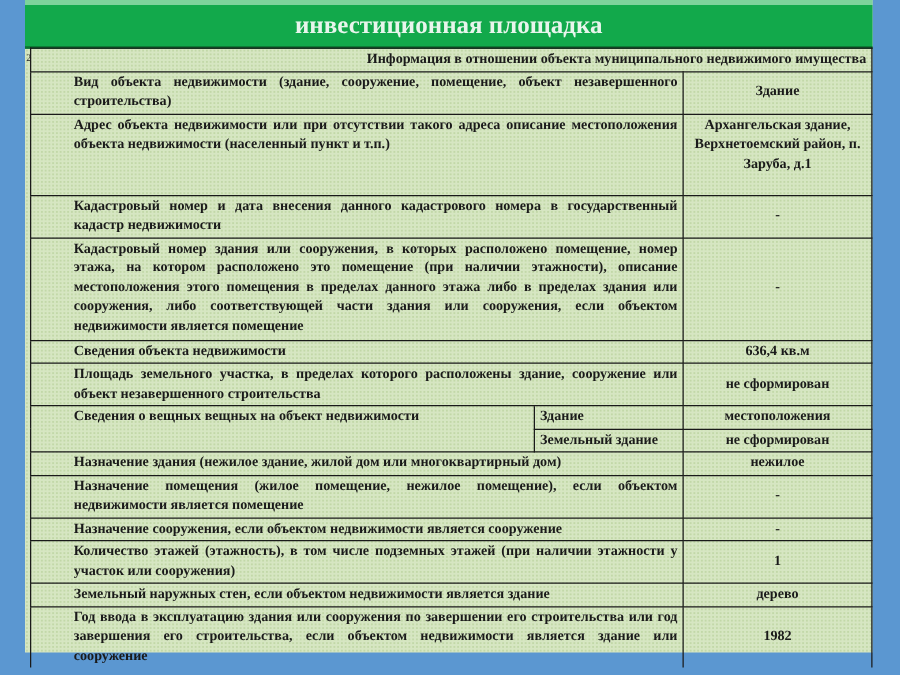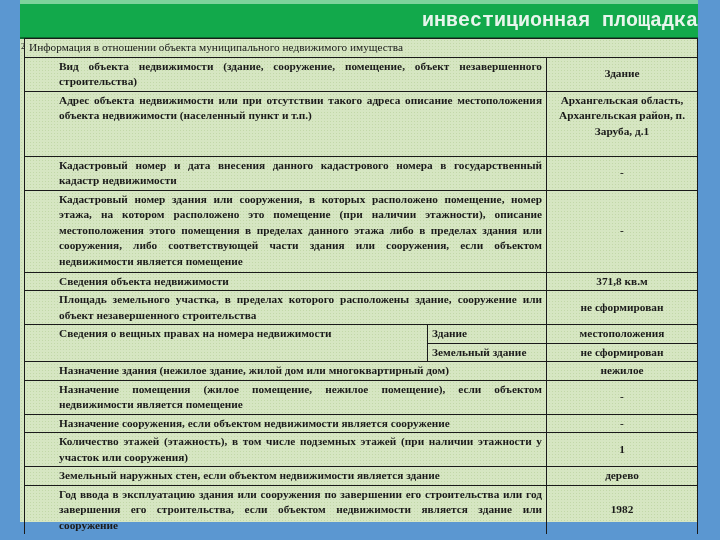--- a/index.html
+++ b/index.html
@@ -1,26 +1,26 @@
 <!DOCTYPE html>
 <html><head>
 <meta charset="utf-8">
 <style>
   html, body { margin:0; padding:0; }
   body { width:720px; height:540px; background:#5b97d1; position:relative; overflow:hidden; font-family:"Liberation Serif", serif; }
   .frame-inner { position:absolute; left:20px; top:0; width:678px; height:522px; background:#d6e6c2;
     background-image: radial-gradient(circle, #c2d8a8 1px, transparent 1px); background-size:3px 3px; }
   .topstrip { position:absolute; left:20px; top:0; width:678px; height:4px; background:#7dd39b; }
   .titlebar { position:absolute; left:20px; top:4px; width:678px; height:33px; background:#12a94b; border-bottom:2px solid #0b6e2f;
-    color:#e8f5ec; font-family:Liberation Mono, monospace; font-weight:bold; font-size:20px; text-align:right; line-height:33px; }
+    color:#e8f5ec; font-family:Liberation Serif, serif; font-weight:bold; font-size:20px; text-align:center; line-height:33px; }
   table { position:absolute; left:24px; top:38px; width:674px; border-collapse:collapse; font-size:11.3px; font-weight:bold; color:#1a1a1a; }
   td { border:1px solid #1a1a1a; padding:1px 4px; vertical-align:top; line-height:15.5px; }
   td.l { text-align:justify;padding-left:34px; }
   td.r { text-align:center; vertical-align:middle; width:142px; }
-  .hdr td { text-align:left; font-weight:normal; }
+  .hdr td { text-align:right; font-weight:bold; }
   .idx { position:absolute; left:21px; top:42px; font-size:8px; color:#222; }
 </style>
 </head>
 <body>
 
 <div class="frame-inner"></div>
 <div class="topstrip"></div>
 <div class="titlebar">инвестиционная площадка</div>
 <div class="idx">2</div>
 
@@ -28,40 +28,40 @@
   <tbody>
       <tr class="hdr">
     <td colspan="3">Информация в отношении объекта муниципального недвижимого имущества</td>
   </tr>
   <tr style="height:33px">
     <td class="l" colspan="2">Вид объекта недвижимости (здание, сооружение, помещение, объект незавершенного строительства)</td>
     <td class="r">Здание</td>
   </tr>
   <tr style="height:65px">
     <td class="l" colspan="2">Адрес объекта недвижимости или при отсутствии такого адреса описание местоположения объекта недвижимости (населенный пункт и т.п.)</td>
-    <td class="r" style="vertical-align:top">Архангельская область, Архангельская район, п. Заруба, д.1</td>
+    <td class="r" style="vertical-align:top">Архангельская здание, Верхнетоемский район, п. Заруба, д.1</td>
   </tr>
   <tr style="height:33px">
     <td class="l" colspan="2">Кадастровый номер и дата внесения данного кадастрового номера в государственный кадастр недвижимости</td>
     <td class="r">-</td>
   </tr>
   <tr style="height:82px">
     <td class="l" colspan="2">Кадастровый номер здания или сооружения, в которых расположено помещение, номер этажа, на котором расположено это помещение (при наличии этажности), описание местоположения этого помещения в пределах данного этажа либо в пределах здания или сооружения, либо соответствующей части здания или сооружения, если объектом недвижимости является помещение</td>
     <td class="r">-</td>
   </tr>
   <tr>
     <td class="l" colspan="2">Сведения объекта недвижимости</td>
-    <td class="r">371,8 кв.м</td>
+    <td class="r">636,4 кв.м</td>
   </tr>
   <tr>
     <td class="l" colspan="2">Площадь земельного участка, в пределах которого расположены здание, сооружение или объект незавершенного строительства</td>
     <td class="r">не сформирован</td>
   </tr>
   <tr>
-    <td class="l" rowspan="2" style="width:364px">Сведения о вещных правах на номера недвижимости</td>
+    <td class="l" rowspan="2" style="width:364px">Сведения о вещных вещных на объект недвижимости</td>
     <td style="font-weight:normal;font-weight:bold">Здание</td>
     <td class="r">местоположения</td>
   </tr>
   <tr>
     <td>Земельный здание</td>
     <td class="r">не сформирован</td>
   </tr>
   <tr>
     <td class="l" colspan="2">Назначение здания (нежилое здание, жилой дом или многоквартирный дом)</td>
     <td class="r">нежилое</td>

